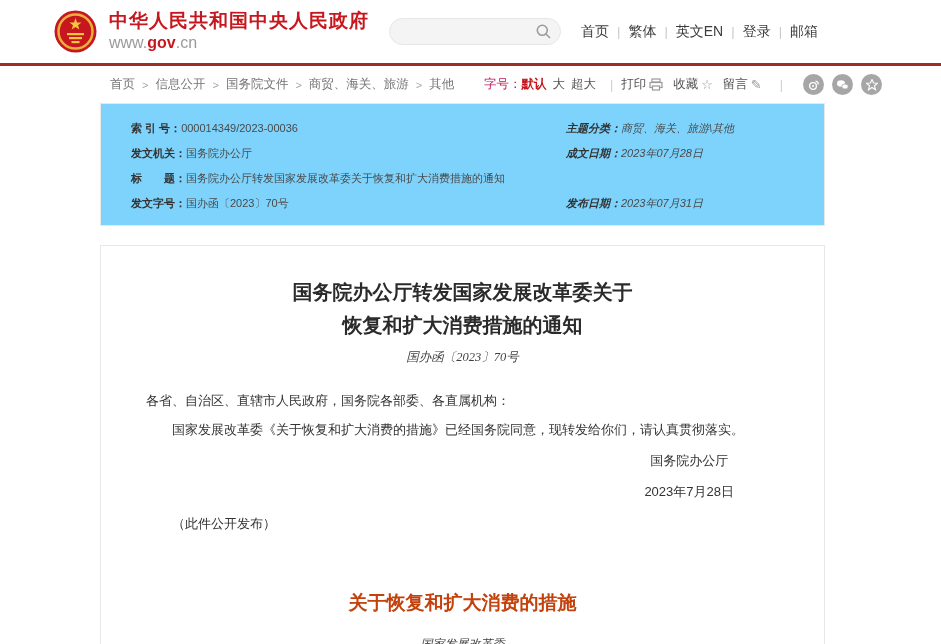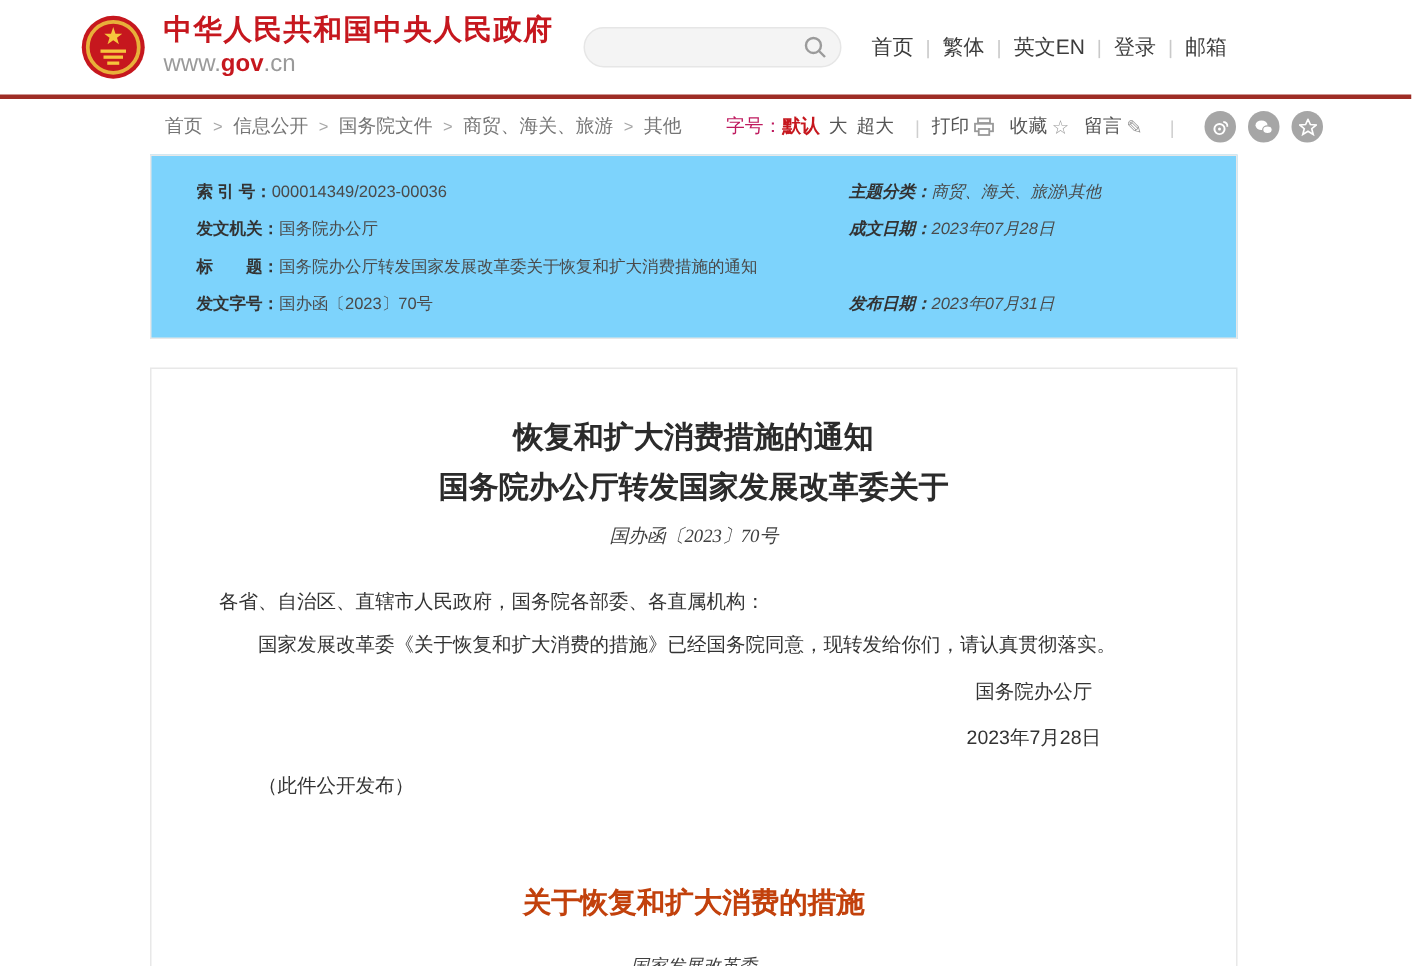--- a/index.html
+++ b/index.html
@@ -198,22 +198,22 @@
     </div>
     <div class="meta-cell-r">
       <span class="meta-label">发布日期：</span>
       <span class="meta-value">2023年07月31日</span>
     </div>
   </div>
 </div>
 
 <div class="doc-box">
   <div class="doc-title">
+    <div>国务院办公厅转发国家发展改革委关于</div>
     <div>恢复和扩大消费措施的通知</div>
-    <div>国务院办公厅转发国家发展改革委关于</div>
   </div>
   <div class="doc-number">国办函〔2023〕70号</div>
 
   <div class="doc-body">
     <p class="salutation">各省、自治区、直辖市人民政府，国务院各部委、各直属机构：</p>
     <p class="para">国家发展改革委《关于恢复和扩大消费的措施》已经国务院同意，现转发给你们，请认真贯彻落实。</p>
     <div class="sign-block">
       <div>国务院办公厅</div>
       <div>2023年7月28日</div>
     </div>

